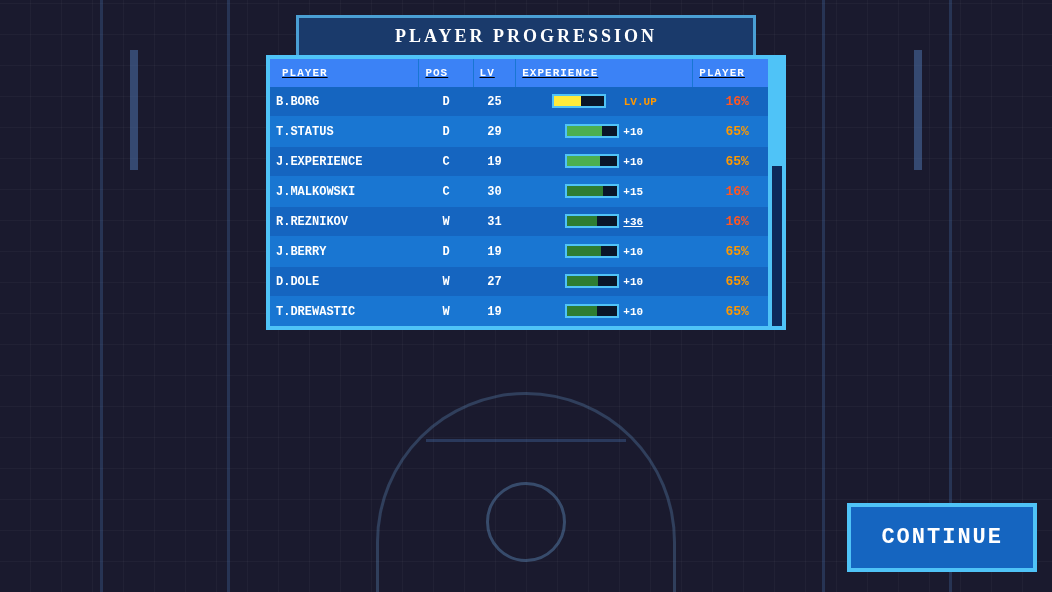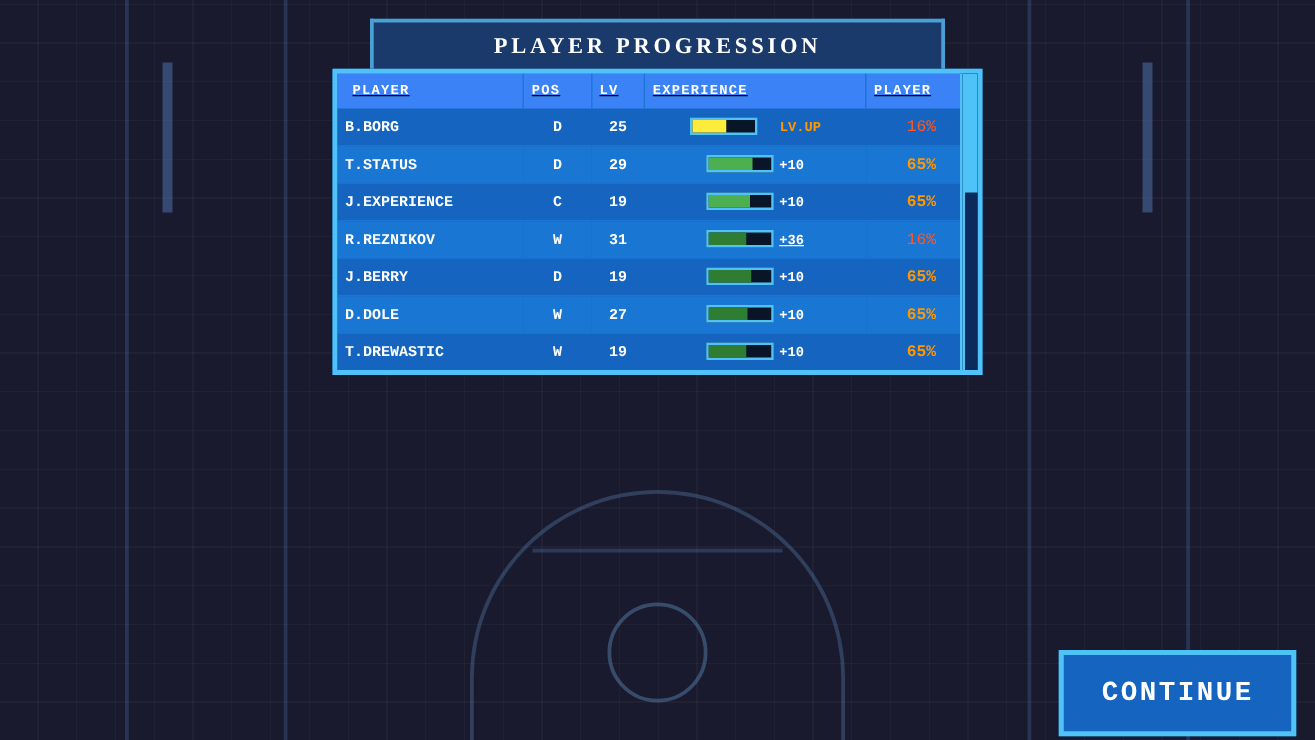--- a/index.html
+++ b/index.html
@@ -214,35 +214,35 @@
 
     
     .xp-change {
       color: #ffffff;
       font-size: 11px;
       font-weight: bold;
       margin-left: 4px;
     }
 
     
-    .status-red { color: #ff5722; font-size: 13px; font-weight: normal; }
+    .status-red { color: #ff5722; font-size: 13px; font-weight: bold; }
     .status-orange { color: #ff9800; font-size: 13px; font-weight: bold; text-align: center; }
 
     
     .lvup-text {
       color: #ff9800;
       font-size: 11px;
       font-weight: bold;
       margin-left: 18px;
     }
 
     
     .continue-btn {
       position: absolute;
-      bottom: 3px;
+      bottom: 20px;
       right: 15px;
       background: #1565c0;
       border: 4px solid #4fc3f7;
       color: #ffffff;
       font-size: 22px;
       font-weight: bold;
       letter-spacing: 2px;
       padding: 18px 30px;
       font-family: 'Courier New', monospace;
       cursor: pointer;
@@ -358,20 +358,27 @@
               <td><span class="status-orange">65%</span></td>
             </tr>
             <tr>
               <td>J.EXPERIENCE</td>
               <td>C</td>
               <td>19</td>
               <td style="white-space: nowrap;"><div class="xp-bar-container"><div class="xp-bar-fill green" style="width: 65%;"></div></div><span class="xp-change">+10</span></td>
               <td><span class="status-orange">65%</span></td>
             </tr>
             <tr>
+              <td>J.MALKOWSKI</td>
+              <td>C</td>
+              <td>30</td>
+              <td style="white-space: nowrap;"><div class="xp-bar-container"><div class="xp-bar-fill dark-green" style="width: 72%;"></div></div><span class="xp-change">+15</span></td>
+              <td><span class="status-red">16%</span></td>
+            </tr>
+            <tr>
               <td>R.REZNIKOV</td>
               <td>W</td>
               <td>31</td>
               <td style="white-space: nowrap; text-decoration: underline;"><div class="xp-bar-container"><div class="xp-bar-fill dark-green" style="width: 60%;"></div></div><span class="xp-change">+36</span></td>
               <td><span class="status-red">16%</span></td>
             </tr>
             <tr>
               <td>J.BERRY</td>
               <td>D</td>
               <td>19</td>

